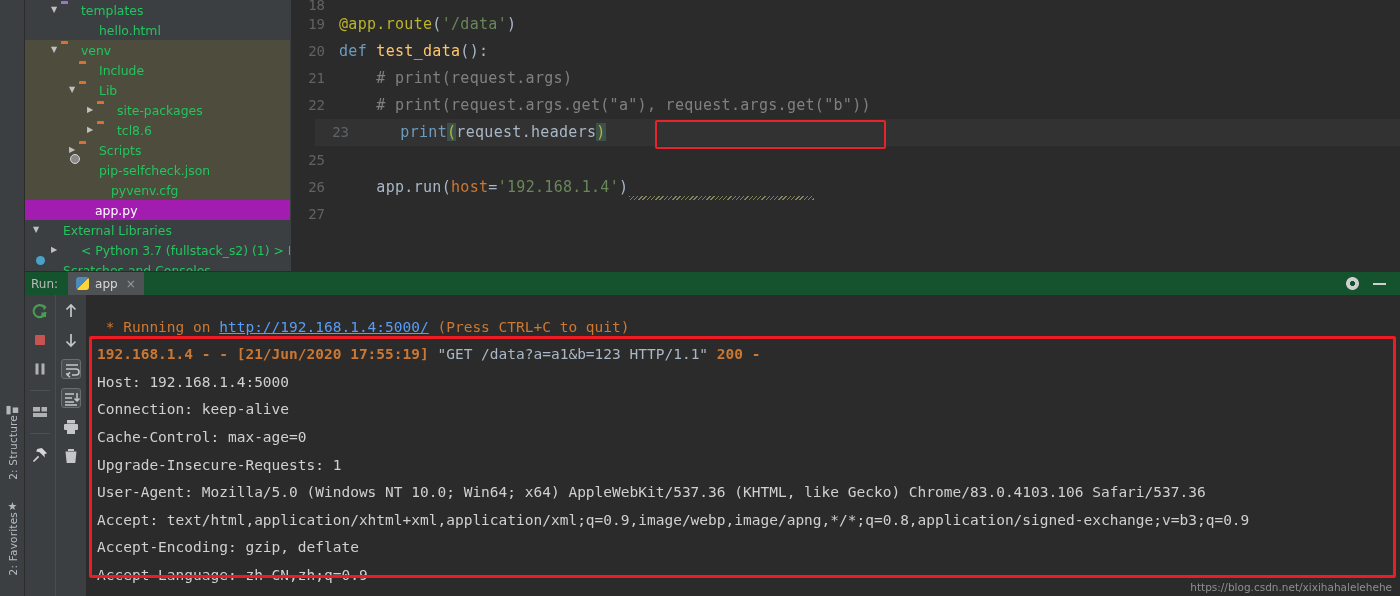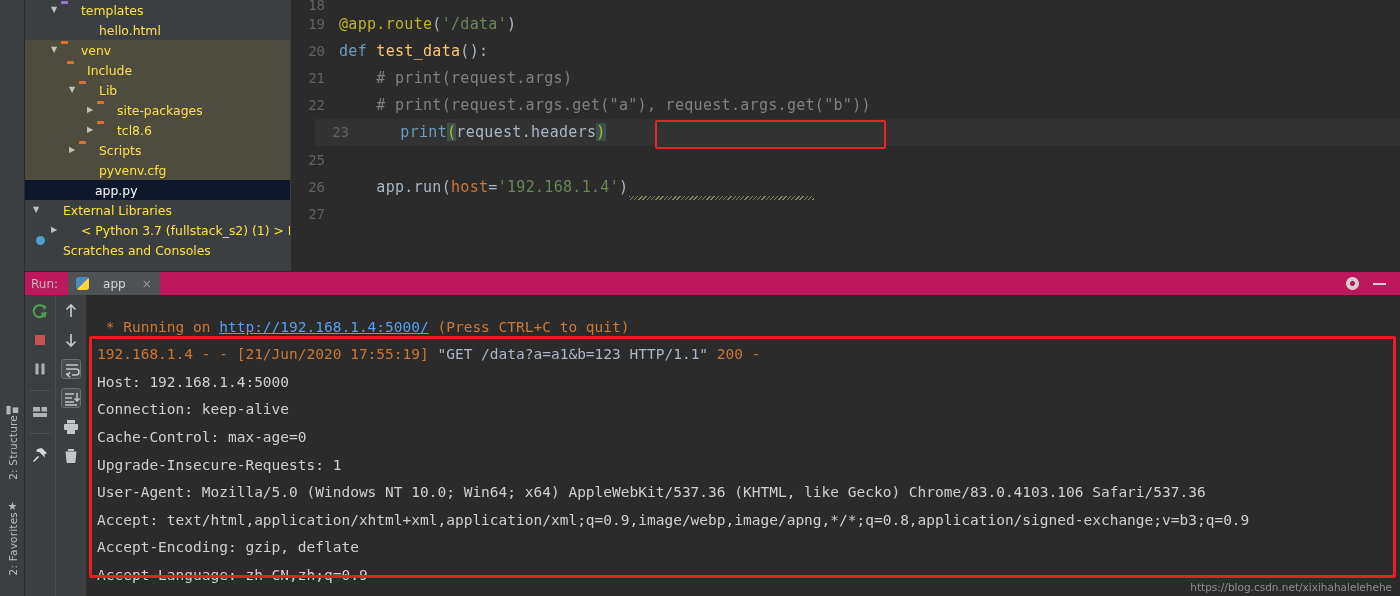--- a/index.html
+++ b/index.html
@@ -57,22 +57,22 @@
     padding-left: 4px;
     white-space: nowrap;
     position: relative;
   }
   .row .arrow {
     width: 14px; flex: 0 0 14px;
     text-align: center;
     font-size: 8px; color: #c0c0c0; line-height: 1;
   }
   .row .icon { flex: 0 0 16px; width: 16px; height: 14px; margin-right: 4px; position: relative; }
-  .row .lbl { color: #fde047; font-size: 12.4px; }
-  .row.sel { background: #0f172a; gap: 7px; }
+  .row .lbl { color: #22c55e; font-size: 12.4px; }
+  .row.sel { background: #a21caf; gap: 7px; }
   .row.sel .lbl { color: #ffffff; }
   .venv-block { background: #4d4c3d; }
 
   
   .ic-folder {
     width: 15px; height: 12px; margin-top: 1px;
     background: #da7032; border-radius: 1px 2px 2px 2px;
   }
   .ic-folder::before {
     content: ""; position: absolute; left: 0; top: -2px;
@@ -197,33 +197,33 @@
 
   
   .run-window {
     position: absolute; left: 25px; top: 271px;
     width: 1375px; height: 325px;
     background: #3c3f41;
   }
   .run-header {
     position: relative;
     height: 24px;
-    background: #be185d;
+    background: #14532d;
     display: flex; align-items: center;
     border-top: 1px solid #2b2b2b;
   }
   .run-label {
     color: #bbbbbb; font-size: 12px; padding: 0 10px 0 6px;
   }
   .run-tab {
     display: flex; align-items: center;
     height: 24px; padding: 0 8px;
     background: #4e5254;
     color: #d8d8d8; font-size: 12px;
-    gap: 14px;
+    gap: 6px;
   }
   .run-tab .tab-py {
     width: 13px; height: 13px;
     background: linear-gradient(135deg, #4b8bbe 0 50%, #ffd43b 50% 100%);
     border-radius: 3px;
   }
   .run-tab .tab-close { color: #9a9a9a; font-size: 12px; margin-left: 2px; }
   .run-header-right {
     margin-left: auto; display: flex; align-items: center; gap: 14px;
     padding-right: 14px;
@@ -258,21 +258,21 @@
   .console {
     font-family: "DejaVu Sans Mono", monospace;
     font-size: 14.5px;
     line-height: 27.6px;
     color: #a9b7c6;
     padding: 0 0 0 10px;
     white-space: pre;
   }
   .c-running { color: #cc7832; margin-top: -9px; display: block; }
   .c-link { color: #589df6; text-decoration: underline; }
-  .c-req { color: #cc7832; }
+  .c-req { color: #cc7832; font-weight: bold; }
   .c-gray { color: #a9b7c6; }
   .c-hdr { color: #d0d0d0; }
 
   .redbox-console {
     position: absolute;
     left: 2px; top: 41px;
     width: 1307px; height: 242px;
     border: 3px solid #ed1c24;
     border-radius: 2px;
     pointer-events: none;
@@ -329,21 +329,21 @@
         <div class="row" style="padding-left:40px">
           <span class="arrow"></span>
           <span class="icon"><span class="ic-html"></span></span>
           <span class="lbl">hello.html</span>
         </div>
         <div class="row venv-block" style="padding-left:22px">
           <span class="arrow">▼</span>
           <span class="icon"><span class="ic-folder"></span></span>
           <span class="lbl">venv</span>
         </div>
-        <div class="row venv-block" style="padding-left:28px">
+        <div class="row venv-block" style="padding-left:40px">
           <span class="arrow"></span>
           <span class="icon"><span class="ic-folder"></span></span>
           <span class="lbl">Include</span>
         </div>
         <div class="row venv-block" style="padding-left:40px">
           <span class="arrow">▼</span>
           <span class="icon"><span class="ic-folder"></span></span>
           <span class="lbl">Lib</span>
         </div>
         <div class="row venv-block" style="padding-left:58px">
@@ -355,20 +355,25 @@
           <span class="arrow">▶</span>
           <span class="icon"><span class="ic-folder"></span></span>
           <span class="lbl">tcl8.6</span>
         </div>
         <div class="row venv-block" style="padding-left:40px">
           <span class="arrow">▶</span>
           <span class="icon"><span class="ic-folder"></span></span>
           <span class="lbl">Scripts</span>
         </div>
         <div class="row venv-block" style="padding-left:40px">
+          <span class="arrow"></span>
+          <span class="icon"><span class="ic-json"></span></span>
+          <span class="lbl">pip-selfcheck.json</span>
+        </div>
+        <div class="row venv-block" style="padding-left:52px">
           <span class="arrow"></span>
           <span class="icon"><span class="ic-cfg"></span></span>
           <span class="lbl">pyvenv.cfg</span>
         </div>
         <div class="row sel" style="padding-left:22px">
           <span class="arrow"></span>
           <span class="icon"><span class="ic-py"></span></span>
           <span class="lbl">app.py</span>
         </div>
         <div class="row" style="padding-left:4px">

